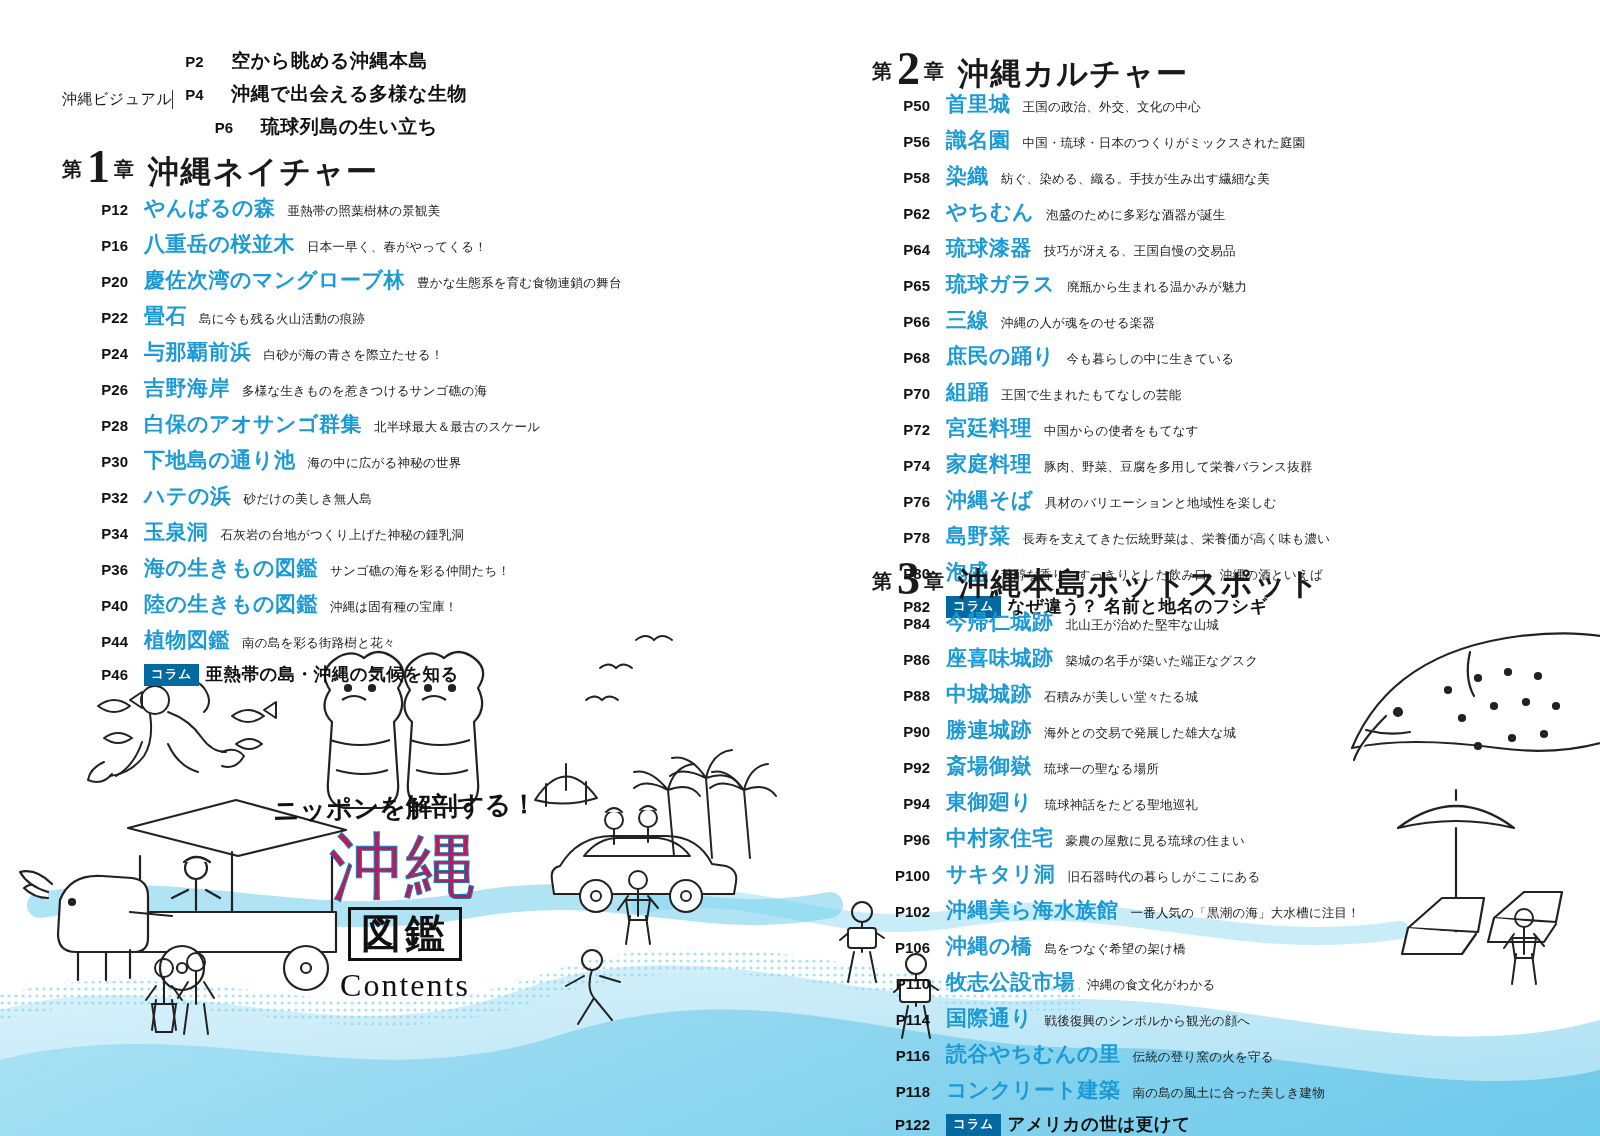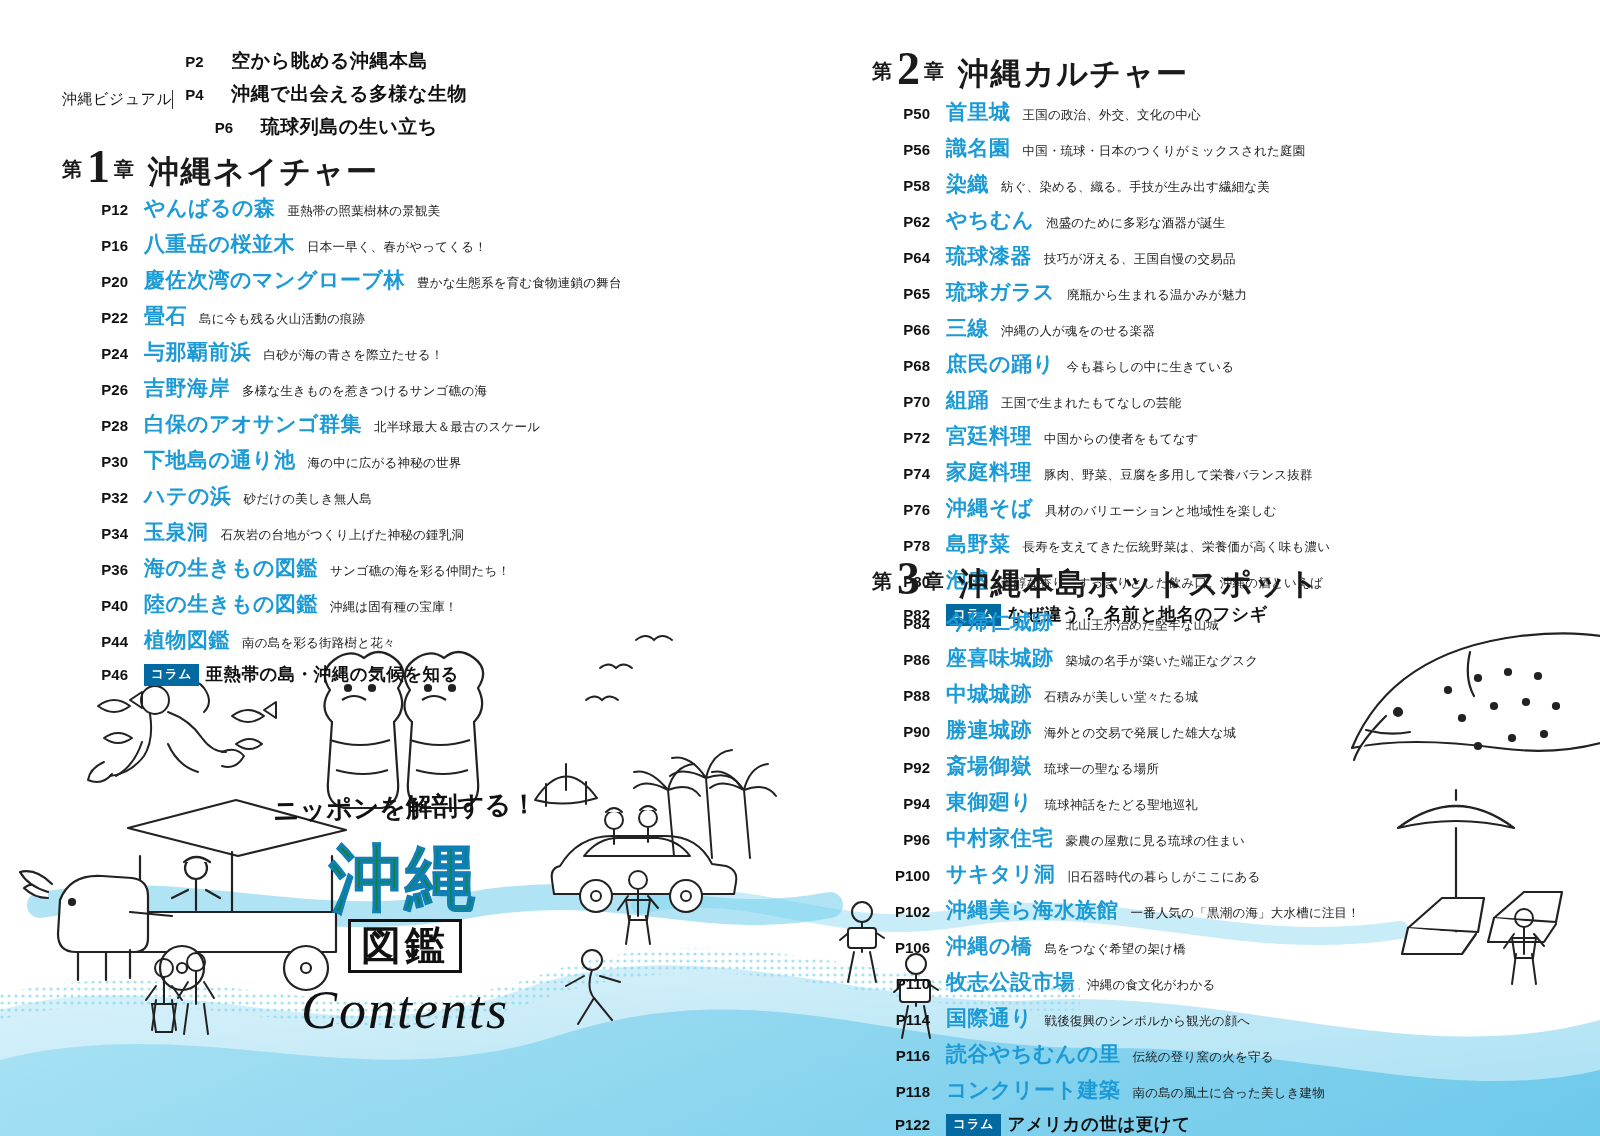--- a/index.html
+++ b/index.html
@@ -141,21 +141,21 @@
     font-weight: bold;
     color: #111;
     letter-spacing: 0.5px;
   }
 
   
   #chapter1-head { position: absolute; left: 62px; top: 146px; }
   #chapter1-list { position: absolute; left: 70px; top: 182px; }
 
   #chapter2-head { position: absolute; left: 872px; top: 48px; }
-  #chapter2-list { position: absolute; left: 872px; top: 86px; }
+  #chapter2-list { position: absolute; left: 872px; top: 78px; }
 
   #chapter3-head { position: absolute; left: 872px; top: 558px; }
   #chapter3-list { position: absolute; left: 872px; top: 596px; }
 
   
   .logo-block {
     position: absolute;
     left: 270px;
     top: 790px;
     width: 270px;
@@ -164,42 +164,41 @@
   .logo-kicker {
     font-size: 26px;
     font-weight: bold;
     color: #111;
     letter-spacing: 0px;
     transform: rotate(-1.5deg);
     white-space: nowrap;
   }
   .logo-main {
     font-size: 72px;
-    font-weight: bold;
-    color: #15803d;
+    font-weight: normal;
+    color: #be185d;
     letter-spacing: 3px;
     line-height: 1.05;
-    margin-top: 16px;
+    margin-top: 4px;
     -webkit-text-stroke: 1px #0f80b5;
   }
   .logo-sub {
     display: inline-block;
     border: 3px solid #111;
     font-size: 40px;
     font-weight: bold;
     color: #111;
     padding: 2px 10px 4px;
     letter-spacing: 4px;
     line-height: 1.05;
     margin-top: 2px;
   }
   .logo-contents {
     font-family: "Liberation Serif", serif;
-    font-style: italic;
-    font-size: 54px;
+    font-size: 32px;
     color: #111;
     margin-top: 6px;
     letter-spacing: 2px;
   }
 </style>
 </head>
 <body>
 
 <svg class="bg-art" viewBox="0 0 1600 1136" xmlns="http://www.w3.org/2000/svg">
   <defs>

